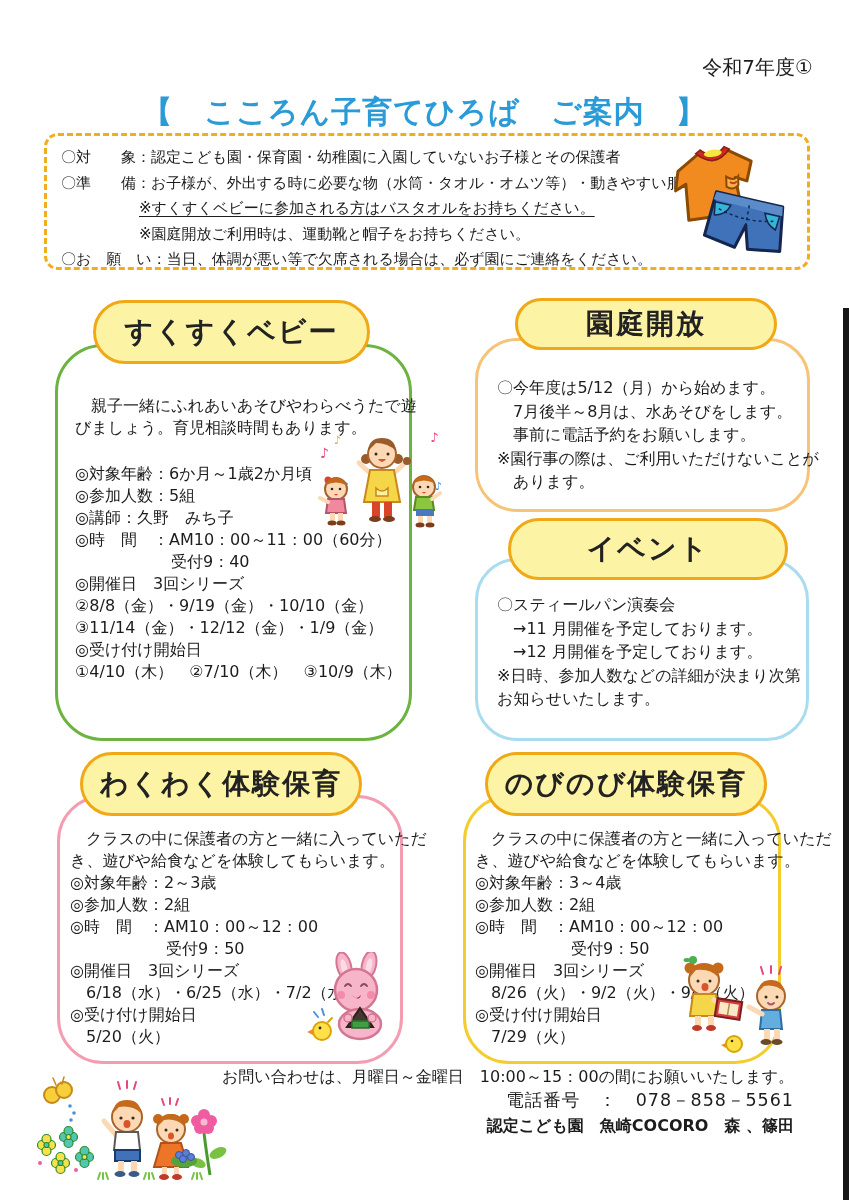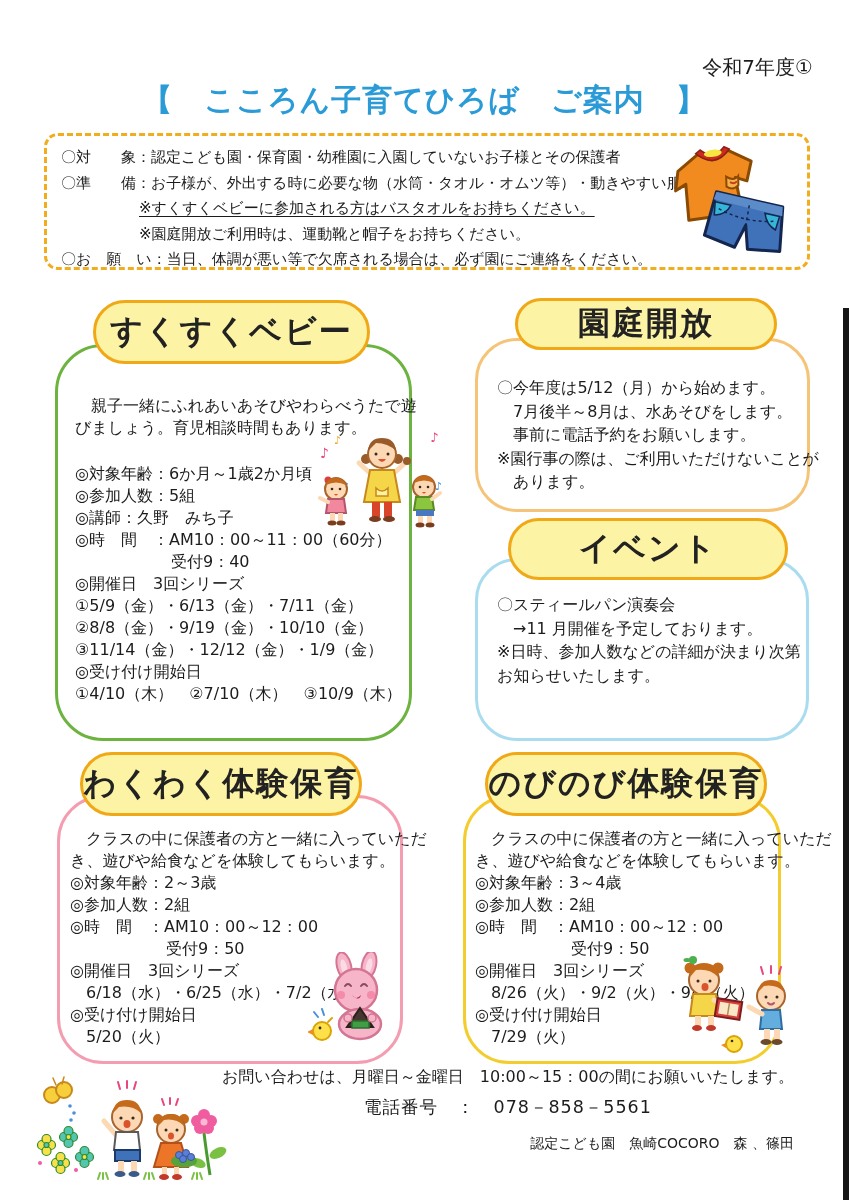--- a/index.html
+++ b/index.html
@@ -1,49 +1,49 @@
 <!DOCTYPE html>
 <html><head>
 <meta charset="utf-8">
 <style>
   html,body{margin:0;padding:0;background:#ffffff;}
   .page{position:relative;width:849px;height:1200px;background:#ffffff;overflow:hidden;
         font-family:"DejaVu Sans","Liberation Sans",sans-serif;color:#1c1c1c;}
   .ln{white-space:pre;}
   
   .edition{position:absolute;top:54px;right:36px;font-size:20px;}
-  .title{position:absolute;top:80px;left:0;right:0;text-align:center;font-size:30px;
+  .title{position:absolute;top:92px;left:0;right:0;text-align:center;font-size:30px;
          font-weight:700;color:#2b9bd7;letter-spacing:1px;}
   
   .notice{position:absolute;left:44px;top:133px;width:766px;height:137px;box-sizing:border-box;
           border:3px dashed #f1ad1e;border-radius:14px;padding:9px 12px 6px 14px;
           font-size:15px;line-height:25.5px;}
   .notice .indent{padding-left:78px;}
   .notice .u{text-decoration:underline;text-underline-offset:3px;}
   .clip{position:absolute;z-index:4;}
   
   .panel{position:absolute;}
   .pbox{position:absolute;left:0;right:0;background:#fff;border-style:solid;border-width:3px;z-index:1;}
   .pill{position:absolute;top:0;background:#fcf3a4;border:3px solid #f0a817;border-radius:36px;
         display:flex;align-items:center;justify-content:center;z-index:2;
-        font-size:32px;font-weight:700;letter-spacing:2px;color:#222;box-sizing:border-box;}
+        font-size:28px;font-weight:700;letter-spacing:2px;color:#222;box-sizing:border-box;}
   .pbody{position:absolute;z-index:2;font-size:16px;}
   .b-green{border-color:#6cb33f;border-radius:48px;}
   .b-orange{border-color:#f6c478;border-radius:42px;}
   .b-blue{border-color:#aadcef;border-radius:42px;}
   .b-pink{border-color:#f49db1;border-radius:46px;}
   .b-yellow{border-color:#f2cd2d;border-radius:46px;}
   .lh22 .ln{line-height:22px;}
   .lh23 .ln{line-height:23.5px;}
   .gap{height:24px;}
   
   .footer{position:absolute;top:1067px;right:55px;text-align:right;}
   .footer .f1{font-size:16px;}
-  .footer .f2{font-size:17.5px;margin-top:7px;letter-spacing:1px;text-align:center;}
-  .footer .f3{font-size:14px;margin-top:16px;}
+  .footer .f2{font-size:17.5px;margin-top:0;letter-spacing:1px;}
+  .footer .f3{font-size:16px;margin-top:4px;font-weight:bold;}
   .scan-edge{position:absolute;right:0;top:308px;width:6px;height:892px;background:#161616;}
 </style>
 </head>
 <body>
 
 <div class="page">
 
   <div class="edition ln">令和7年度①</div>
   <div class="title ln">【　こころん子育てひろば　ご案内　】</div>
 
@@ -81,21 +81,20 @@
     <div class="pbody lh22" style="top:95px;left:20px;right:6px;">
       <div class="ln">　親子一緒にふれあいあそびやわらべうたで遊</div>
       <div class="ln">びましょう。育児相談時間もあります。</div>
       <div class="gap"></div>
       <div class="ln">◎対象年齢：6か月～1歳2か月頃</div>
       <div class="ln">◎参加人数：5組</div>
       <div class="ln">◎講師：久野　みち子</div>
       <div class="ln">◎時　間　：AM10：00～11：00（60分）</div>
       <div class="ln">　　　　　　受付9：40</div>
       <div class="ln">◎開催日　3回シリーズ</div>
-      <div class="ln">①5/9（金）・6/13（金）・7/11（金）</div>
       <div class="ln">②8/8（金）・9/19（金）・10/10（金）</div>
       <div class="ln">③11/14（金）・12/12（金）・1/9（金）</div>
       <div class="ln">◎受け付け開始日</div>
       <div class="ln">①4/10（木）　②7/10（木）　③10/9（木）</div>
     </div>
 
     <svg class="clip" style="left:263px;top:128px;" width="128" height="105" viewBox="0 0 128 105">
       <text x="2" y="30" font-size="14" fill="#e8467c">♪</text>
       <text x="16" y="16" font-size="11" fill="#f5a623">♪</text>
       <text x="112" y="14" font-size="13" fill="#e8467c">♪</text>
@@ -159,20 +158,21 @@
   </section>
 
   <section class="panel" style="left:475px;top:518px;width:334px;height:218px;">
     <div class="pbox b-blue" style="top:40px;height:177px;"></div>
     <div class="pill" style="left:33px;width:280px;height:62px;">
       <span class="ln">イベント</span>
     </div>
     <div class="pbody lh23" style="top:75px;left:22px;right:6px;">
       <div class="ln">〇スティールパン演奏会</div>
       <div class="ln">　→11 月開催を予定しております。</div>
+      <div class="ln">　→12 月開催を予定しております。</div>
       <div class="ln">※日時、参加人数などの詳細が決まり次第</div>
       <div class="ln">お知らせいたします。</div>
     </div>
   </section>
 
   <section class="panel" style="left:57px;top:752px;width:346px;height:310px;">
     <div class="pbox b-pink" style="top:43px;height:263px;"></div>
     <div class="pill" style="left:23px;width:282px;height:64px;">
       <span class="ln">わくわく体験保育</span>
     </div>

